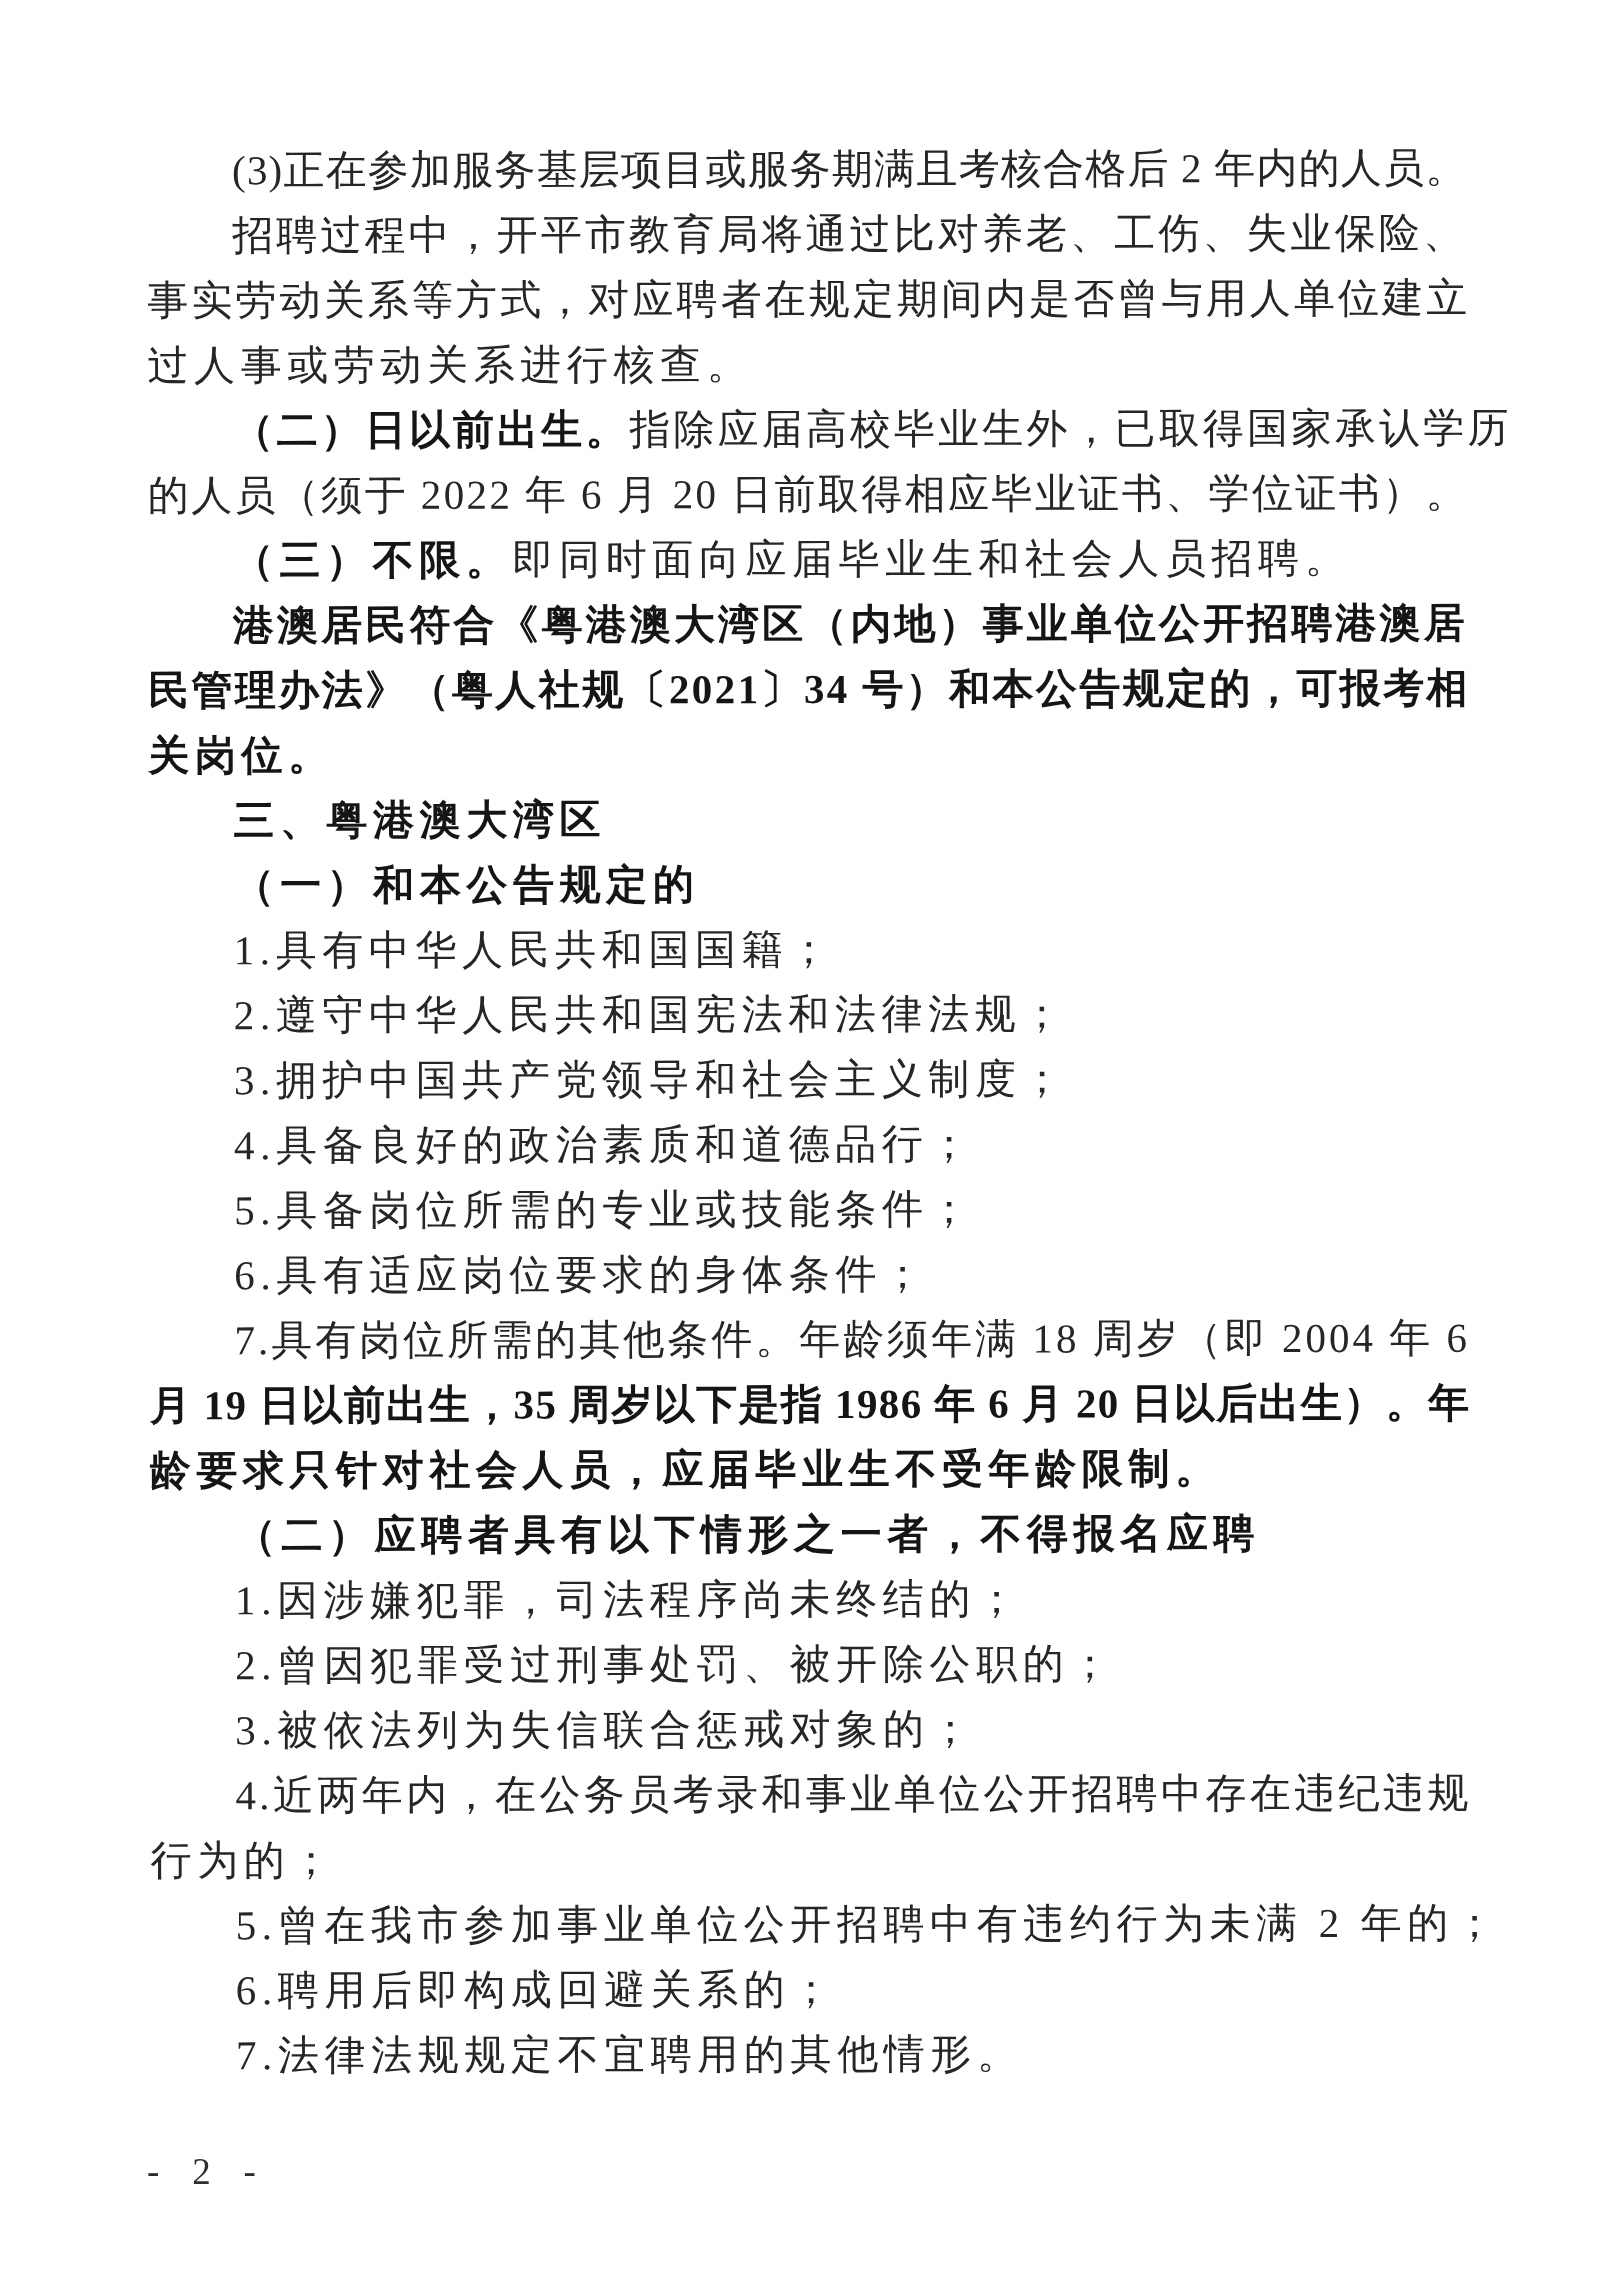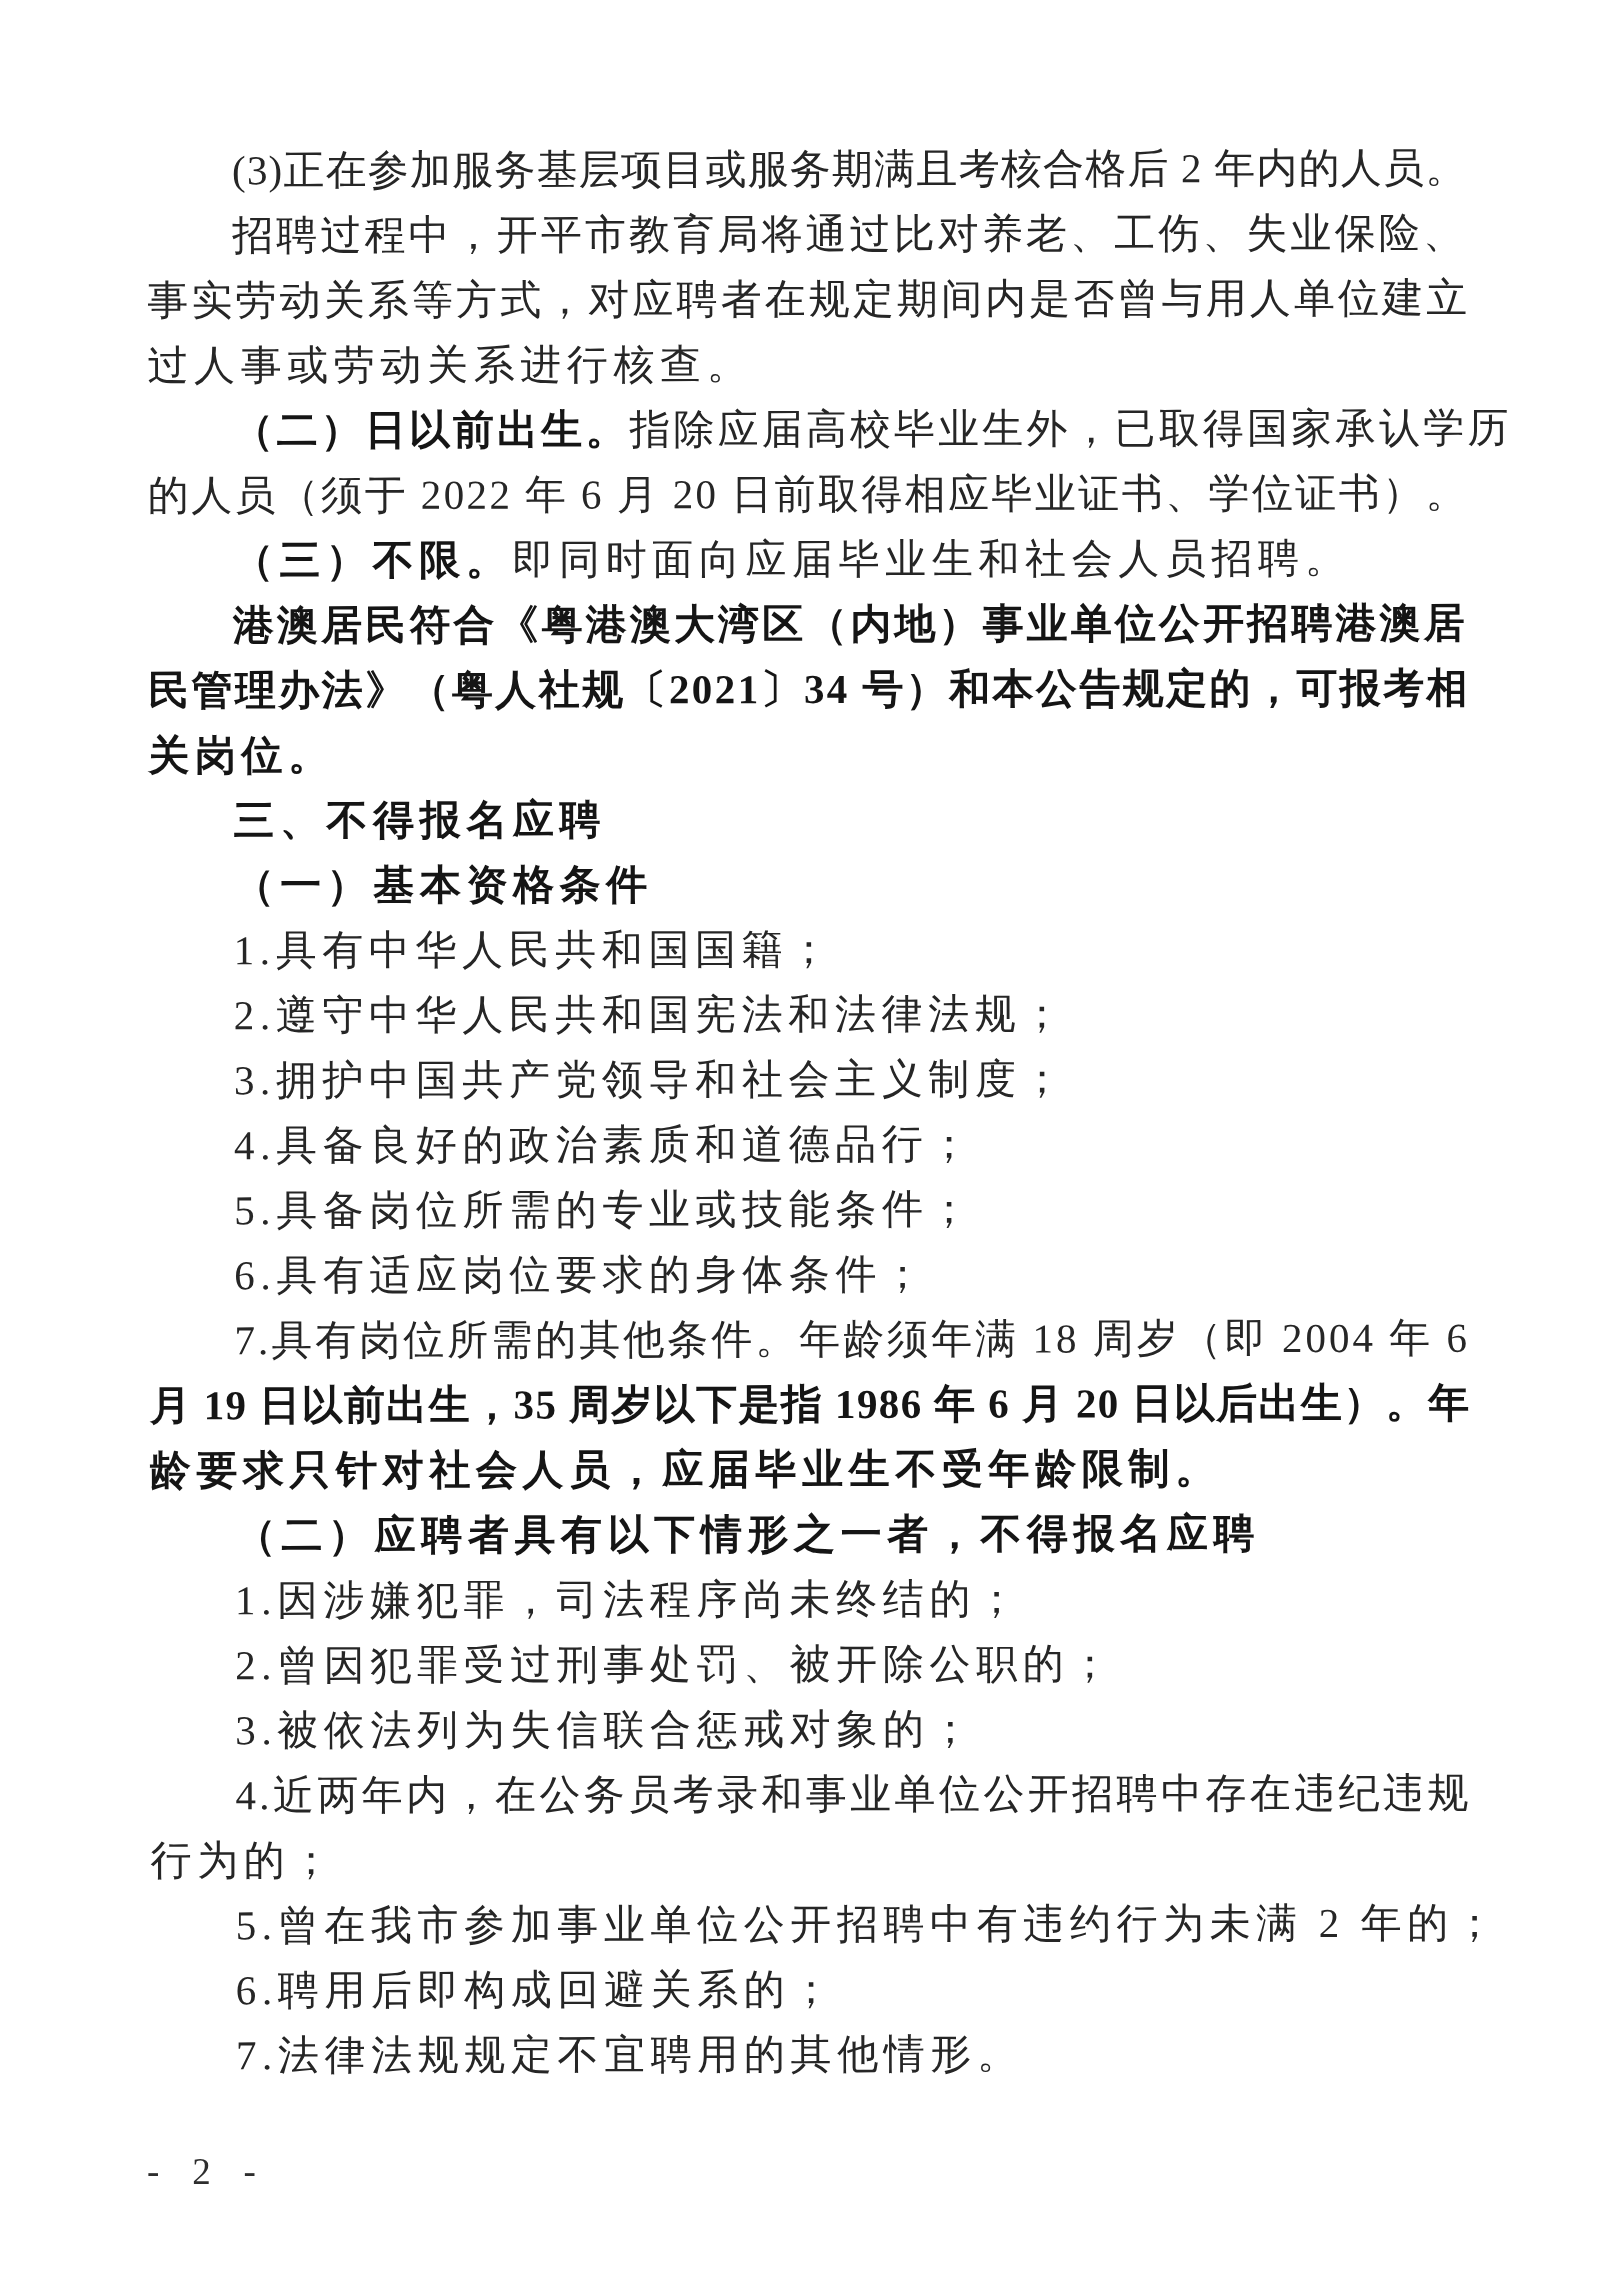--- a/index.html
+++ b/index.html
@@ -48,22 +48,22 @@
       <div class="line indent"><span class="line-text" style="letter-spacing: 1.2px;"><span class="seg">(3)正在参加服务基层项目或服务期满且考核合格后 2 年内的人员。</span></span></div>
       <div class="line indent"><span class="line-text" style="letter-spacing: 3.1px;"><span class="seg">招聘过程中，开平市教育局将通过比对养老、工伤、失业保险、</span></span></div>
       <div class="line"><span class="line-text" style="letter-spacing: 3.1px;"><span class="seg">事实劳动关系等方式，对应聘者在规定期间内是否曾与用人单位建立</span></span></div>
       <div class="line"><span class="line-text"><span class="seg">过人事或劳动关系进行核查。</span></span></div>
       <div class="line indent"><span class="line-text" style="letter-spacing: 3.1px;"><span class="seg bold hei">（二）日以前出生。</span><span class="seg">指除应届高校毕业生外，已取得国家承认学历</span></span></div>
       <div class="line"><span class="line-text" style="letter-spacing: 2.4px;"><span class="seg">的人员（须于 2022 年 6 月 20 日前取得相应毕业证书、学位证书）。</span></span></div>
       <div class="line indent"><span class="line-text"><span class="seg bold hei">（三）不限。</span><span class="seg">即同时面向应届毕业生和社会人员招聘。</span></span></div>
       <div class="line indent"><span class="line-text" style="letter-spacing: 3.1px;"><span class="seg bold">港澳居民符合《粤港澳大湾区（内地）事业单位公开招聘港澳居</span></span></div>
       <div class="line"><span class="line-text" style="letter-spacing: 2.4px;"><span class="seg bold">民管理办法》（粤人社规〔2021〕34 号）和本公告规定的，可报考相</span></span></div>
       <div class="line"><span class="line-text"><span class="seg bold">关岗位。</span></span></div>
-      <div class="line indent"><span class="line-text"><span class="seg bold hei">三、不得报名应聘</span></span></div>
-      <div class="line indent"><span class="line-text"><span class="seg bold hei">（一）基本资格条件</span></span></div>
+      <div class="line indent"><span class="line-text"><span class="seg bold hei">三、粤港澳大湾区</span></span></div>
+      <div class="line indent"><span class="line-text"><span class="seg bold hei">（一）和本公告规定的</span></span></div>
       <div class="line indent"><span class="line-text"><span class="seg">1.具有中华人民共和国国籍；</span></span></div>
       <div class="line indent"><span class="line-text"><span class="seg">2.遵守中华人民共和国宪法和法律法规；</span></span></div>
       <div class="line indent"><span class="line-text"><span class="seg">3.拥护中国共产党领导和社会主义制度；</span></span></div>
       <div class="line indent"><span class="line-text"><span class="seg">4.具备良好的政治素质和道德品行；</span></span></div>
       <div class="line indent"><span class="line-text"><span class="seg">5.具备岗位所需的专业或技能条件；</span></span></div>
       <div class="line indent"><span class="line-text"><span class="seg">6.具有适应岗位要求的身体条件；</span></span></div>
       <div class="line indent"><span class="line-text" style="letter-spacing: 3px;"><span class="seg">7.具有岗位所需的其他条件。年龄须年满 18 周岁（即 2004 年 6</span></span></div>
       <div class="line"><span class="line-text" style="letter-spacing: 1.4px;"><span class="seg bold">月 19 日以前出生，35 周岁以下是指 1986 年 6 月 20 日以后出生）。年</span></span></div>
       <div class="line"><span class="line-text"><span class="seg bold">龄要求只针对社会人员，应届毕业生不受年龄限制。</span></span></div>
       <div class="line indent"><span class="line-text"><span class="seg bold hei">（二）应聘者具有以下情形之一者，不得报名应聘</span></span></div>

